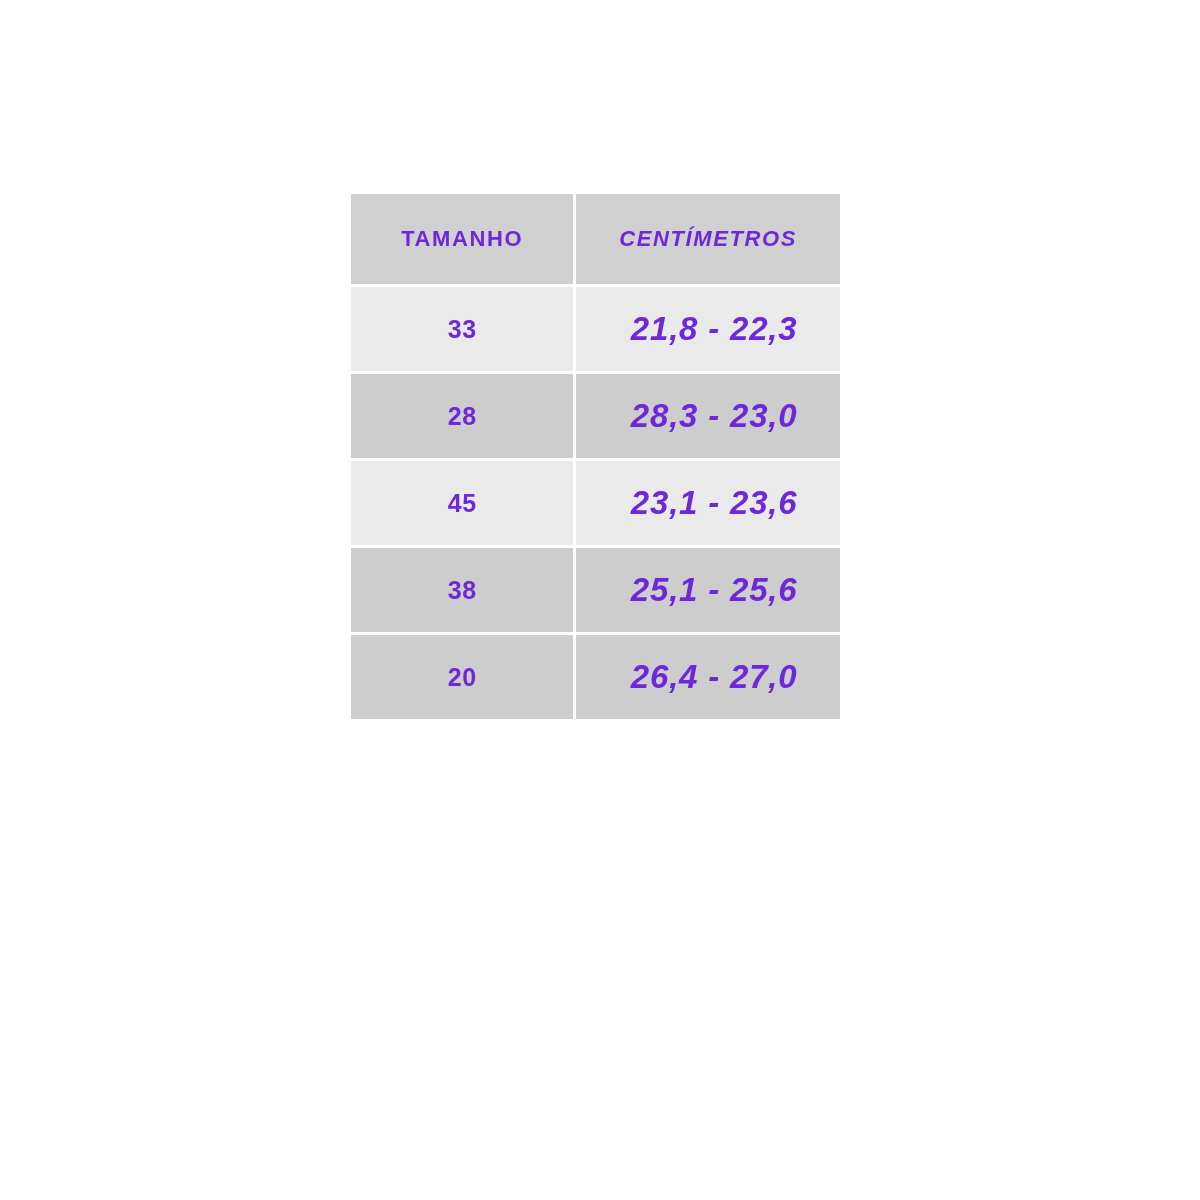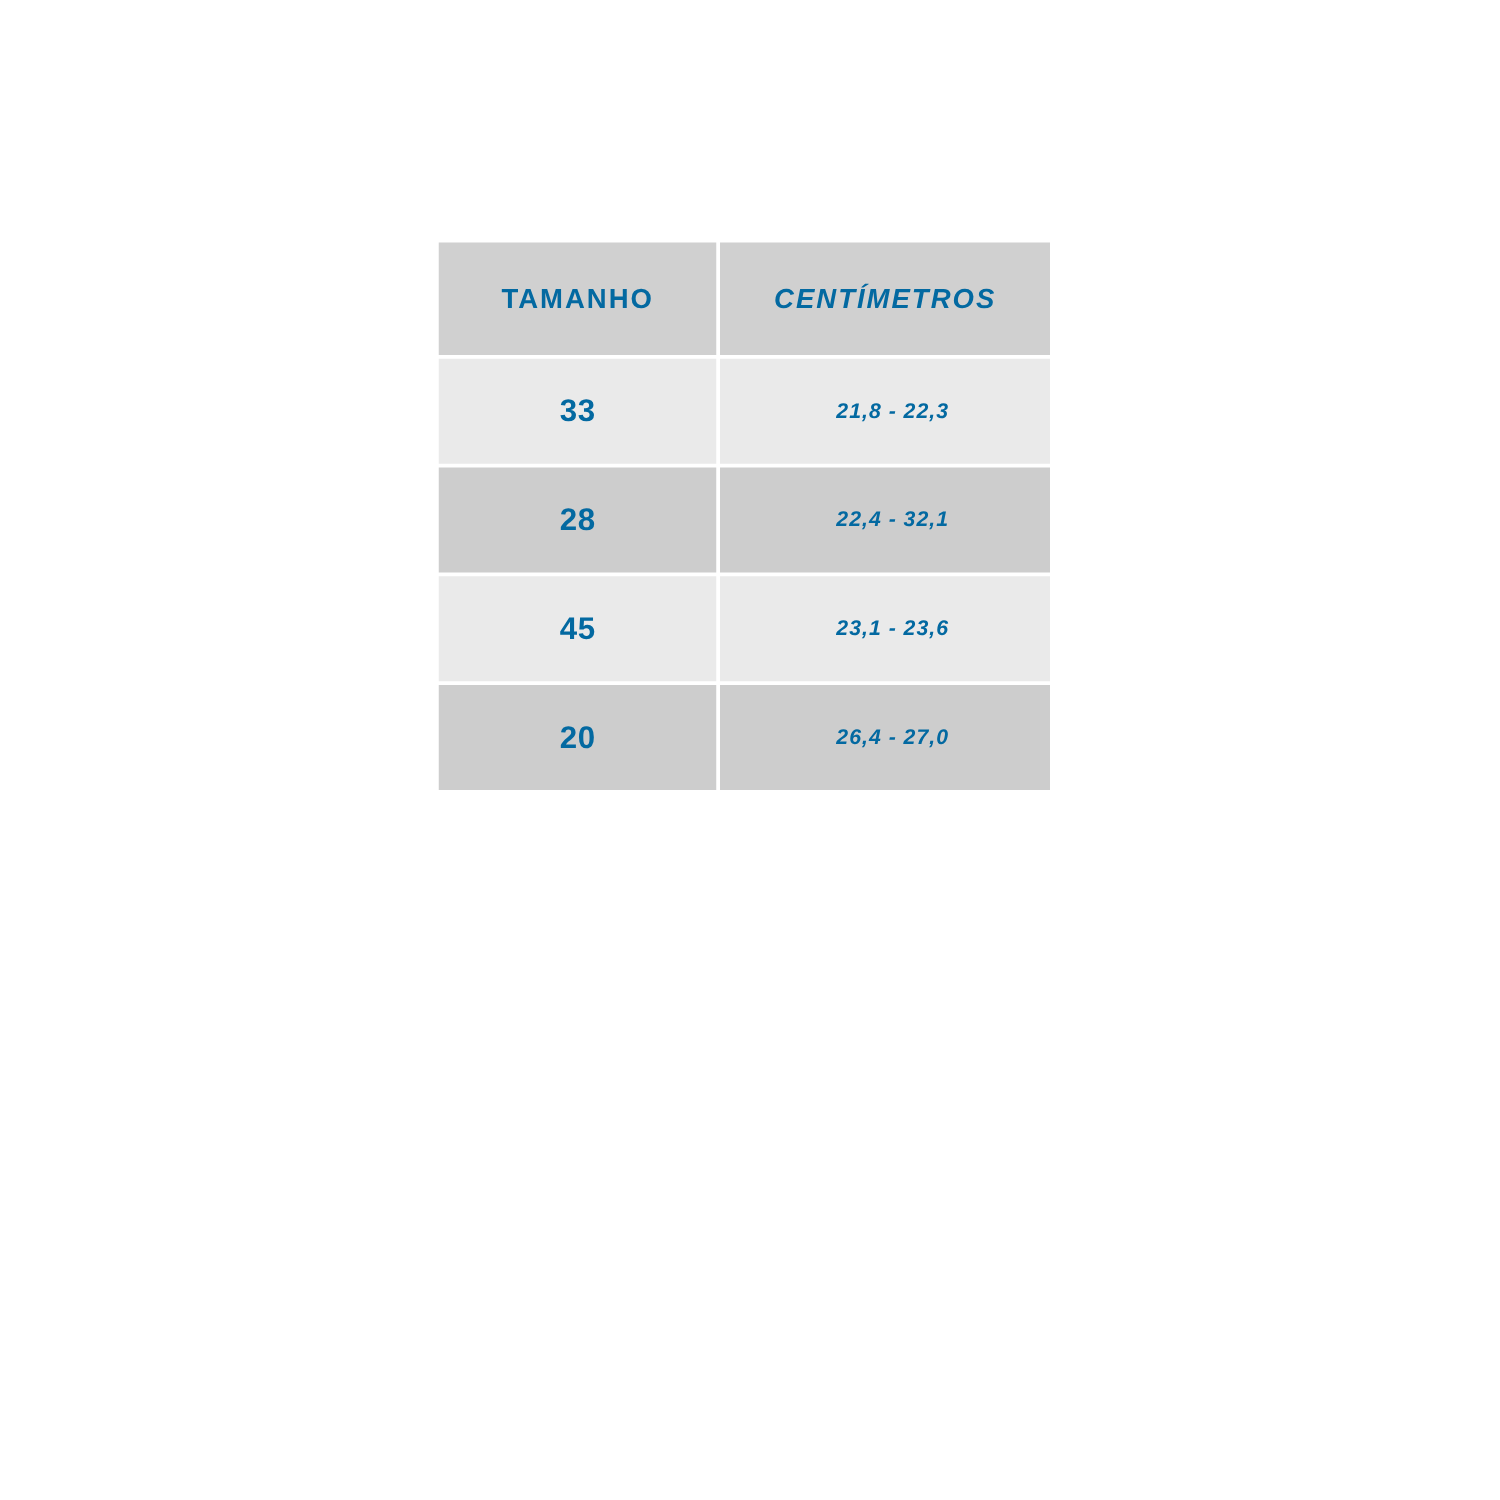--- a/index.html
+++ b/index.html
@@ -31,21 +31,21 @@
     margin: -3px;
   }
 
   .size-table td,
   .size-table th {
     padding: 0;
     margin: 0;
     text-align: center;
     vertical-align: middle;
     height: 84px;
-    color: #0369a1;
+    color: #6d28d9;
     font-family: "Liberation Sans", sans-serif;
     font-weight: bold;
   }
 
   
   .col-size   { width: 232px; }
   .col-cm     { width: 260px; font-style: italic; }
 
   
   .size-table thead th {
@@ -67,21 +67,21 @@
   .size-table tbody td {
     font-size: 25px;
     letter-spacing: 0.4px;
   }
 
   .size-table tbody td.cell-size {
     font-size: 25px;
     margin-top: 16px;
   }
   .size-table tbody td.cell-cm {
-    font-size: 17px;
+    font-size: 33px;
     letter-spacing: 0.8px;
     padding-left: 12px;
   }
 </style>
 </head>
 <body>
 
 <div id="size-chart-root">
 
   <table class="size-table">
@@ -92,25 +92,29 @@
       </tr>
     </thead>
     <tbody id="table-body">
 
     <tr class="row-light">
           <td class="col-size cell-size">33</td>
           <td class="col-cm cell-cm">21,8 - 22,3</td>
         </tr>
         <tr class="row-dark">
           <td class="col-size cell-size">28</td>
-          <td class="col-cm cell-cm">22,4 - 32,1</td>
+          <td class="col-cm cell-cm">28,3 - 23,0</td>
         </tr>
         <tr class="row-light">
           <td class="col-size cell-size">45</td>
           <td class="col-cm cell-cm">23,1 - 23,6</td>
+        </tr>
+        <tr class="row-dark">
+          <td class="col-size cell-size">38</td>
+          <td class="col-cm cell-cm">25,1 - 25,6</td>
         </tr>
         <tr class="row-dark">
           <td class="col-size cell-size">20</td>
           <td class="col-cm cell-cm">26,4 - 27,0</td>
         </tr>
       </tbody>
   </table>
 
 </div>
 

